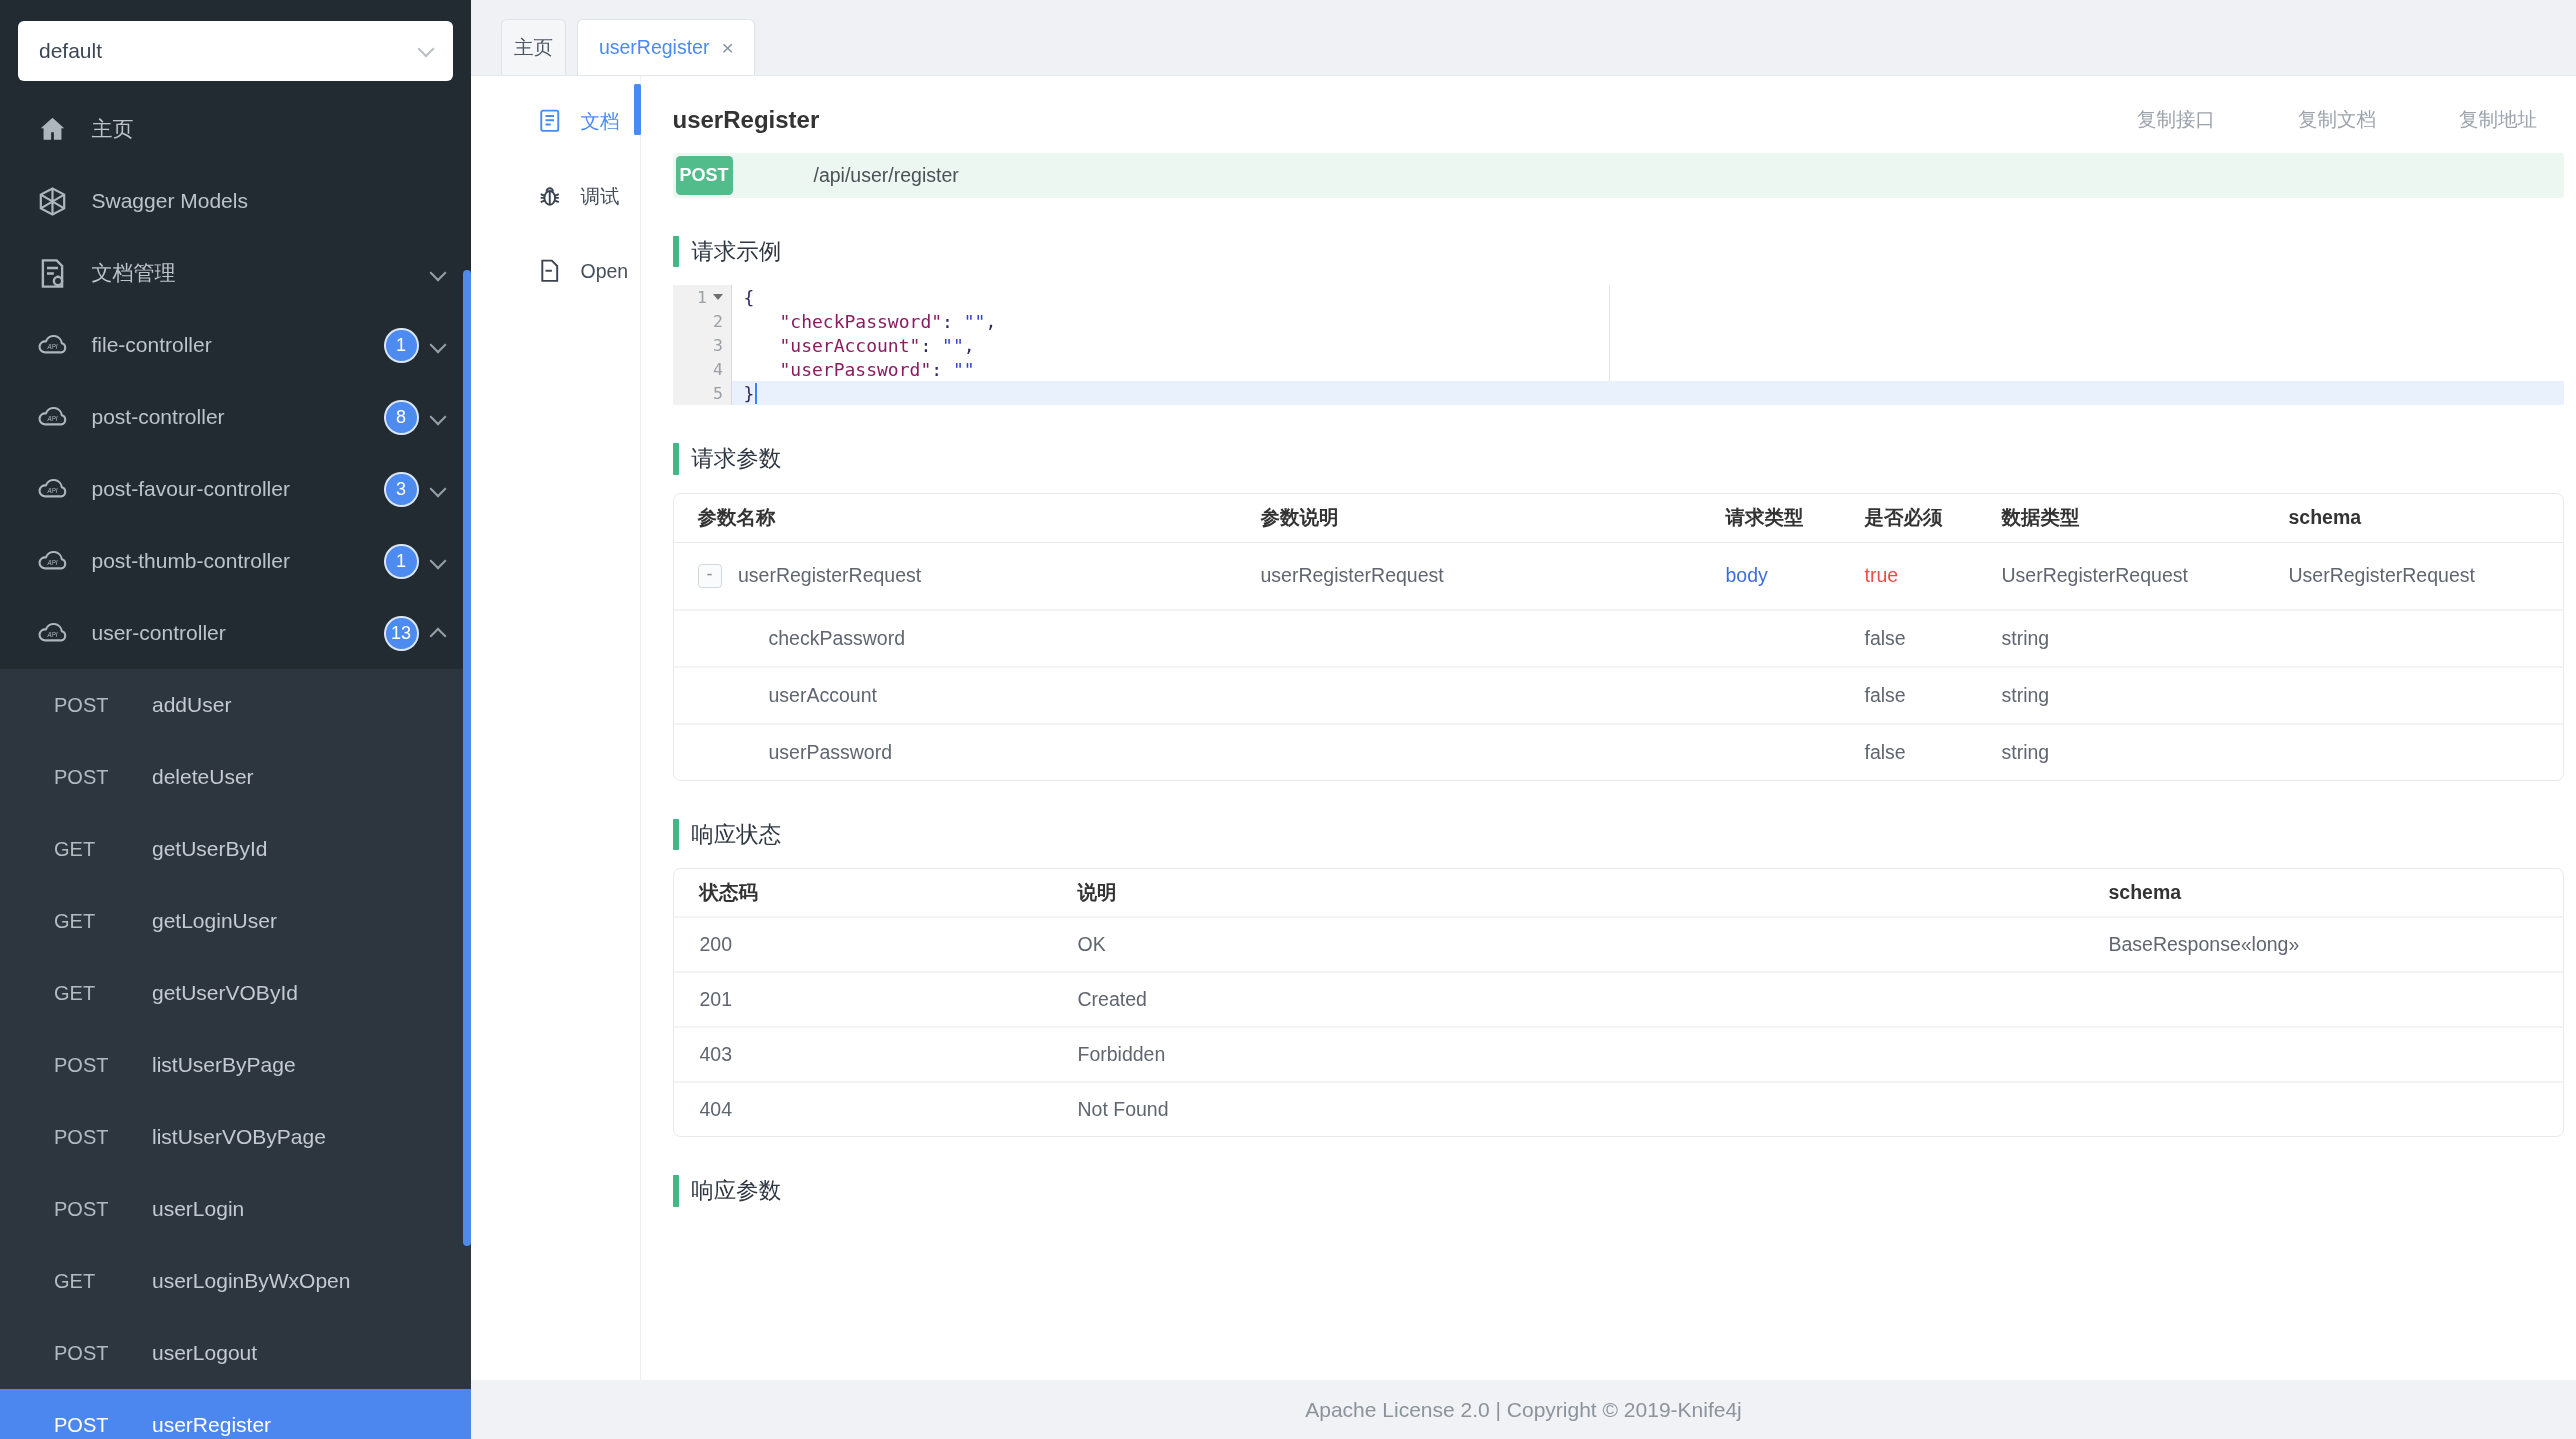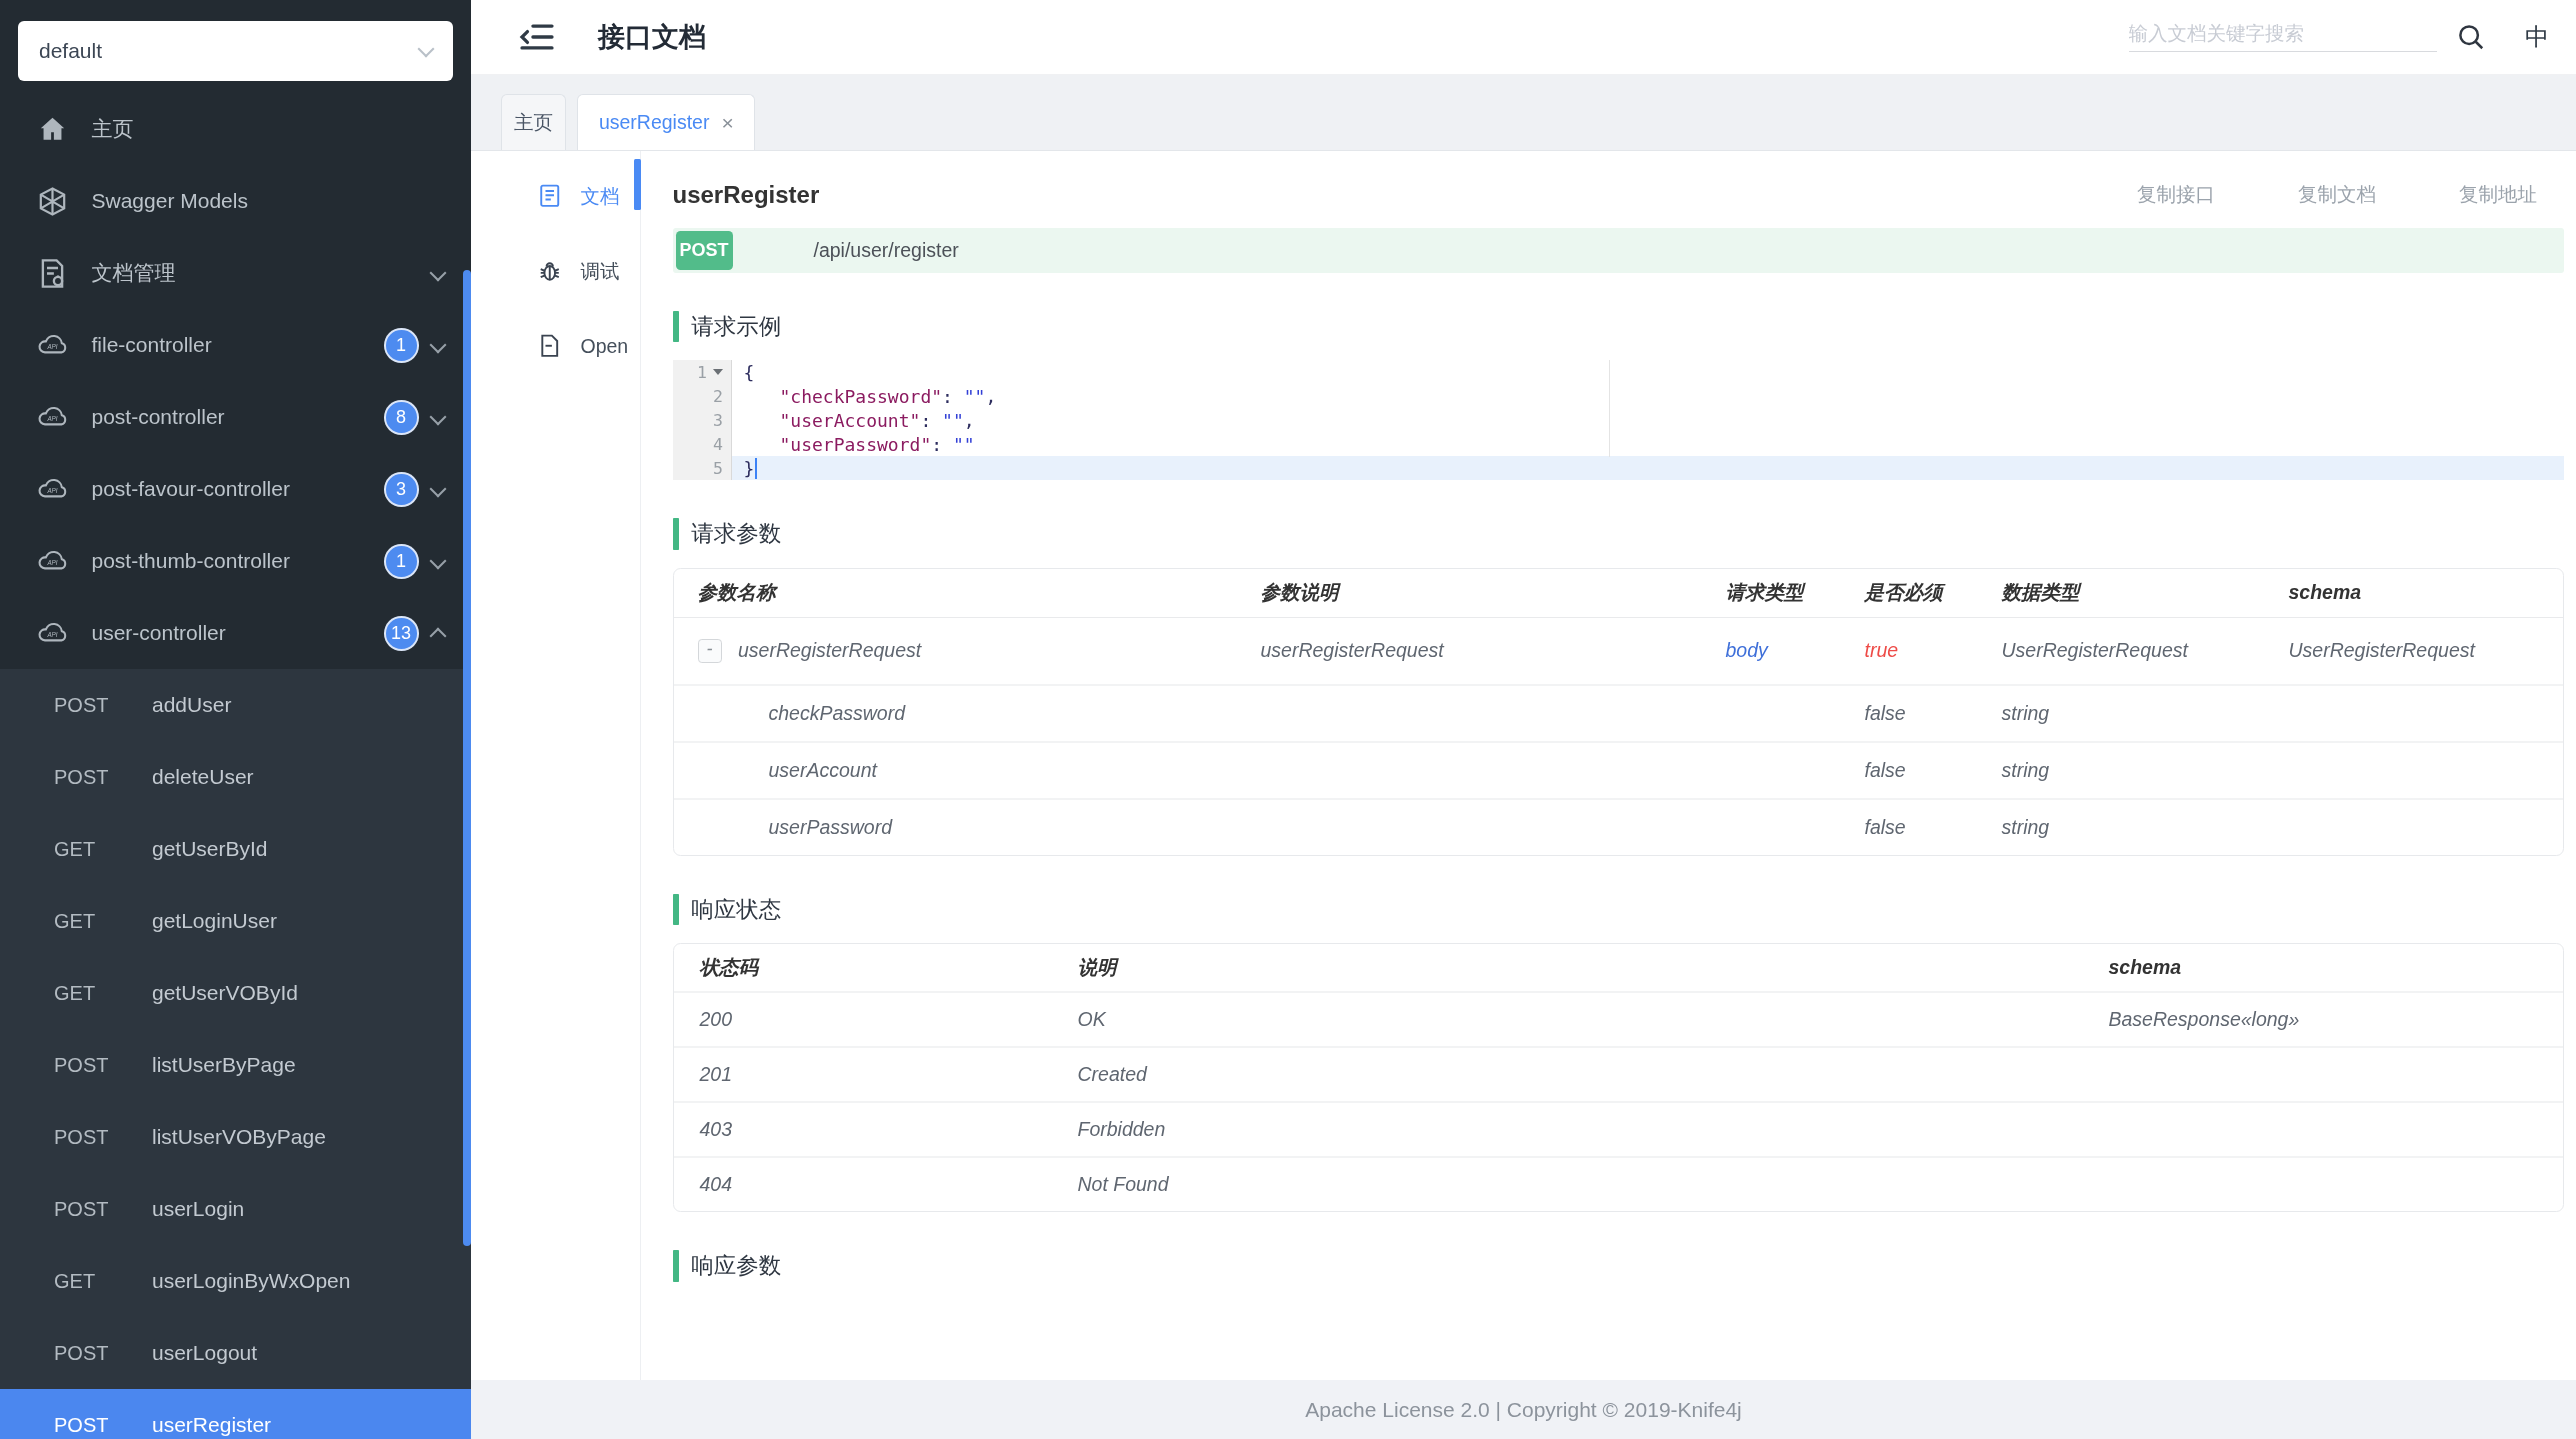--- a/index.html
+++ b/index.html
@@ -102,21 +102,21 @@
   .code-cell.indent { padding-left:48px; }
   .code-line.active-line .code-cell { background:#E8F1FC; }
   .tok-key { color:#8B1B60; }
   .tok-punc { color:#2d2d5e; }
   .tok-val { color:#3340D6; }
   .caret-cursor { display:inline-block; width:2.3px; height:21px; background:#3b82f6; margin-left:0.8px; }
   .col-guide { position:absolute; left:936px; top:0; width:1.5px; height:97px; background:#e4e4e4; }
 
   
   .tbl { margin-top:18px; border:1.5px solid #e7e9ec; border-radius:7.5px; overflow:hidden; background:#fff; }
-  .trow { display:grid; align-items:center; font-size:19.5px; color:#5f6670;font-style:italic; }
+  .trow { display:grid; align-items:center; font-size:19.5px; color:#5f6670; }
   .trow.head { font-weight:700; color:#333; }
   .ptbl .trow { grid-template-columns:587px 465px 139px 137px 287px 1fr; }
   .ptbl .trow.head { height:48px; }
   .ptbl .trow.r-main { height:67px; border-top:1.5px solid #e9eaec; }
   .ptbl .trow.r-sub { height:57px; border-top:2.3px solid #f2f3f4; }
   .cell-name { display:flex; align-items:center; gap:16.5px; padding-left:24px; }
   .cell-name.sub { padding-left:95px; }
   .collapse-btn { width:24px; height:24px; border:1.5px solid #d4d7da; border-radius:3.8px; background:#fafbfc;
     color:#8a9096; font-size:18px; line-height:19.5px; text-align:center; cursor:pointer; flex:none; }
   .c-body { color:#3E6FD9; }
@@ -273,41 +273,20 @@
         <span class="op-method">POST</span>
         <span class="op-name">userRegister</span>
       </div>
     </div>
 
     <div class="side-scroll"></div>
   </aside>
 
   <div class="main">
 
-    <div class="topbar">
-      <span class="fold-icon">
-        <svg viewBox="0 0 26 22" width="38" height="30" fill="none" stroke="currentColor" stroke-width="2.4" stroke-linecap="round">
-            <path d="M10 3h14M10 11h14M2 19h22"></path>
-            <path d="M6 7 2 11l4 4" fill="none"></path>
-          </svg>
-      </span>
-      <span class="app-title">接口文档</span>
-      <div class="topbar-right">
-        <div class="search-box">
-          <input placeholder="输入文档关键字搜索" style="">
-        </div>
-        <span class="search-icon">
-          <svg viewBox="0 0 24 24" width="30" height="30" fill="none" stroke="currentColor" stroke-width="2">
-              <circle cx="10.5" cy="10.5" r="7"></circle>
-              <path d="M15.8 15.8 21 21"></path>
-            </svg>
-        </span>
-        <span class="lang-switch">中</span>
-      </div>
-    </div>
 
     <div class="tabbar">
       <div class="tab home">
         <span>主页</span>
       </div>
       <div class="tab active">
         <span>userRegister</span>
         <span class="tab-close">×</span>
       </div>
     </div>

